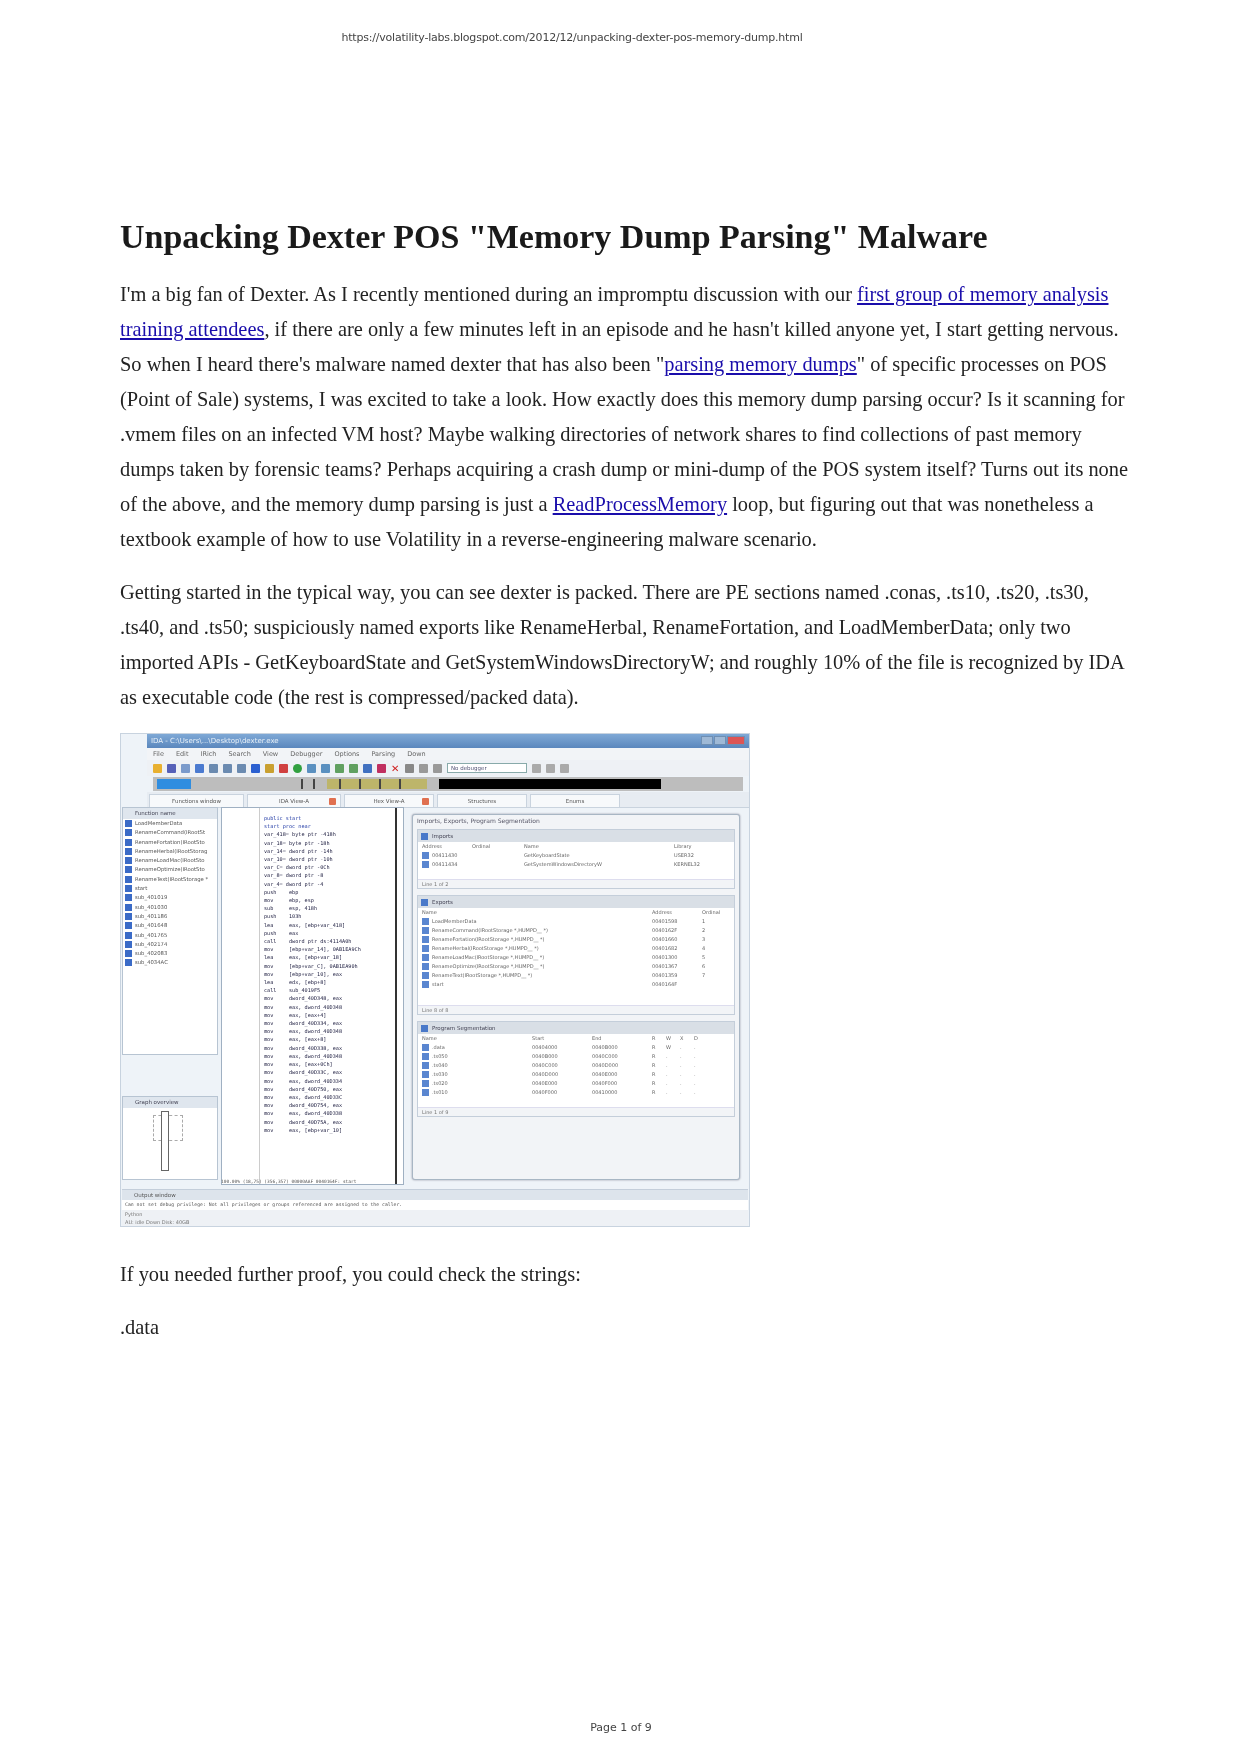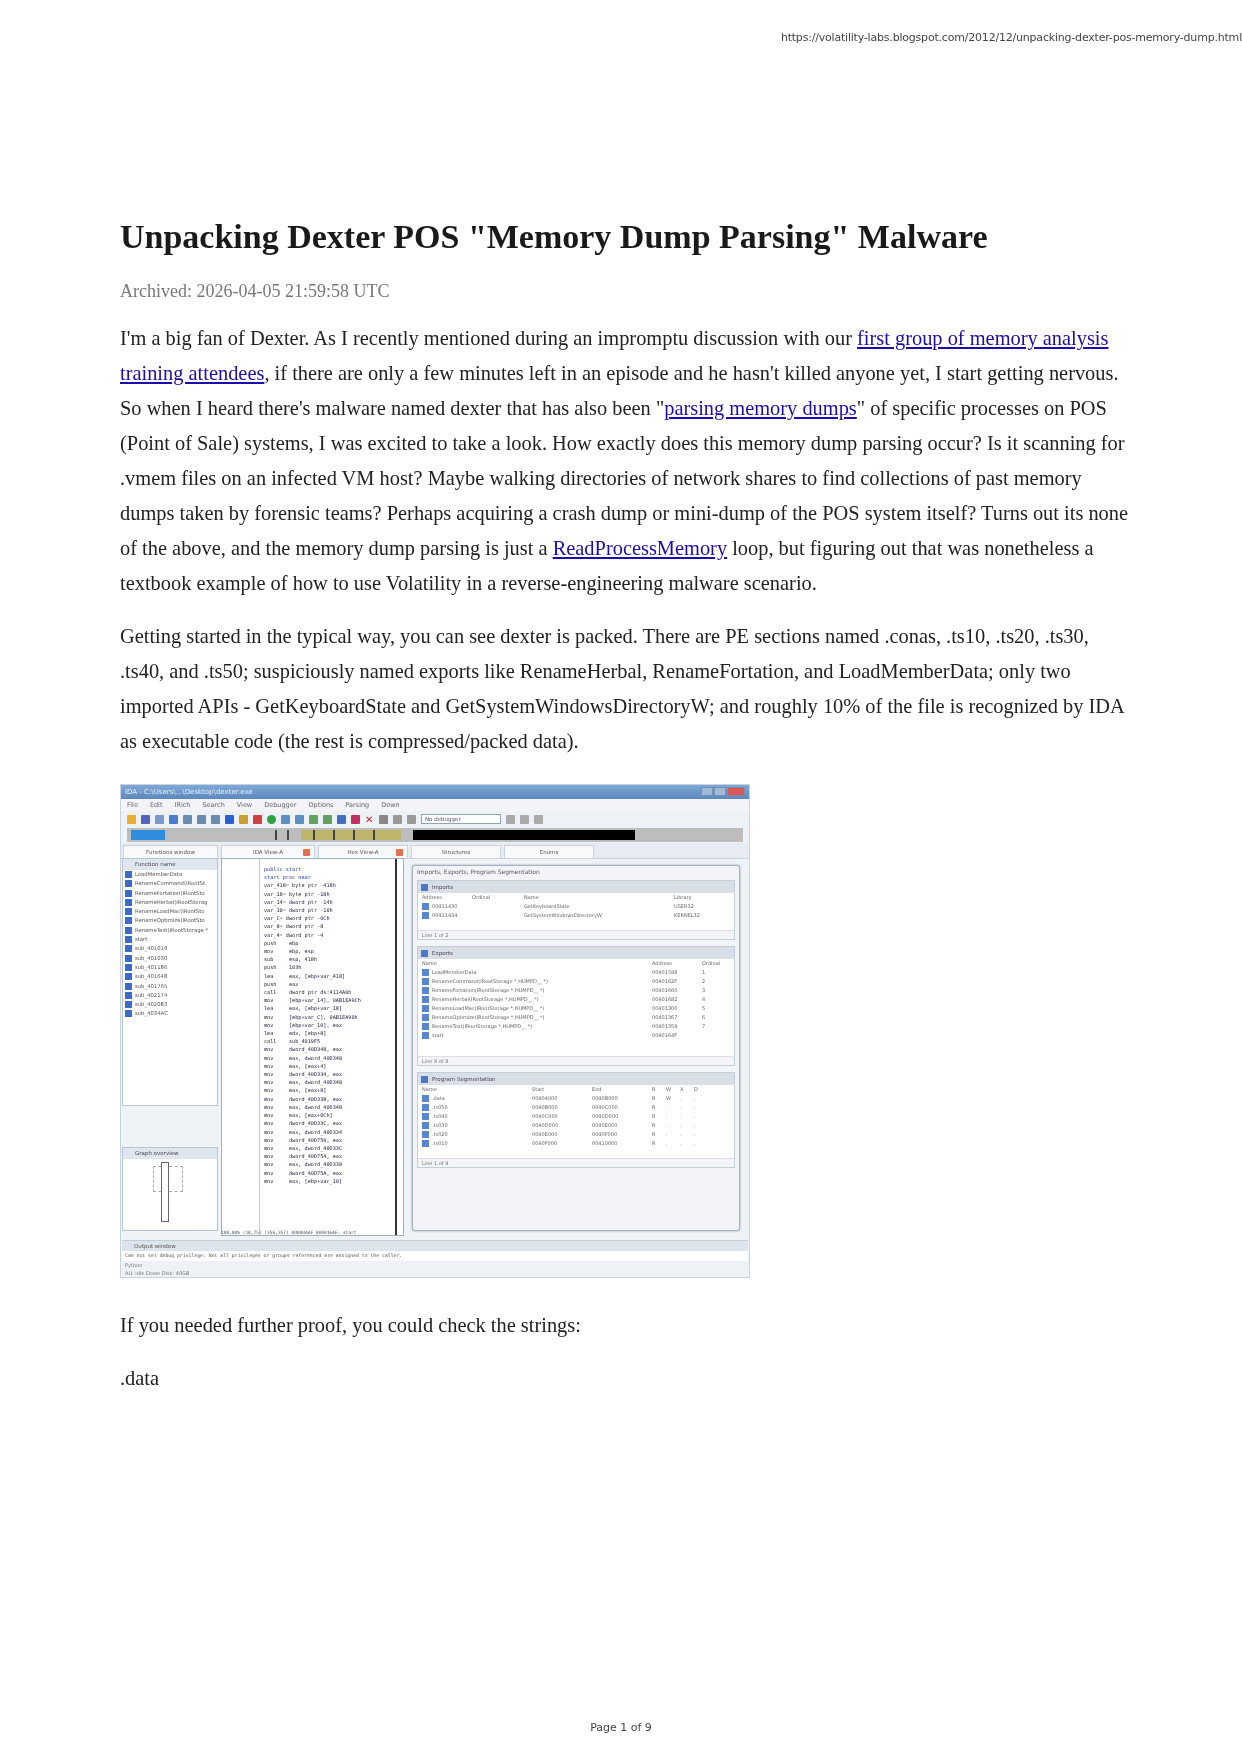--- a/index.html
+++ b/index.html
@@ -1,29 +1,29 @@
 <!DOCTYPE html>
 <html><head>
 <meta charset="utf-8">
 <style>
   * { box-sizing: border-box; margin: 0; padding: 0; }
   html, body { width: 1242px; height: 1756px; background: #ffffff; }
   body { position: relative; font-family: "Liberation Serif", serif; color: #222; overflow: hidden; }
 
-  .url-header { position: absolute; top: 31px; left: 0; width: 1242px; text-align: right;
+  .url-header { position: absolute; top: 31px; left: 0; width: 1144px; text-align: center;
     font-family: "DejaVu Sans", sans-serif; font-size: 11px; color: #444; letter-spacing: -0.2px; }
 
   .content { position: absolute; left: 120px; top: 215px; width: 1010px; }
   .title { font-family: "Liberation Serif", serif; font-weight: bold; font-size: 34px; color: #1a1a1a; line-height: 44px; }
   .archived { margin-top: 20px; font-size: 18px; color: #777; line-height: 24px; }
   p.body-text { font-size: 20.4px; line-height: 35px; color: #222; margin-top: 18px; }
   .archived + p.body-text { margin-top: 18px; }
   a.link { color: #1a0dab; text-decoration: underline; }
 
-  .figure { position: relative; margin-top: 25px; width: 630px; height: 494px; border: 1px solid #c8d3df; background: #eef3f8; overflow: hidden; font-family: "DejaVu Sans", sans-serif; }
+  .figure { position: relative; margin-top: 18px; width: 630px; height: 494px; border: 1px solid #c8d3df; background: #eef3f8; overflow: hidden; font-family: "DejaVu Sans", sans-serif; padding-left: 26px; }
   .ida-title { height: 14px; background: linear-gradient(#7fa9d6, #5b87bd); display:flex; align-items:center; padding-left:4px; font-size:7px; color:#e8f0f8; }
   .ida-title .wbtns { position:absolute; right:4px; top:2px; display:flex; gap:1px; }
   .ida-title .wbtns span { width:12px; height:9px; background:#9fb9d6; border:1px solid #6f8fb3; }
   .ida-title .wbtns span.cls { width:18px; background:#d55; }
   .ida-menu { height: 12px; background: #f2f4f7; display:flex; gap:12px; padding-left:6px; font-size:6.5px; color:#666; align-items:center; }
   .ida-toolbar { height: 16px; background: #eef1f5; display:flex; align-items:center; gap:5px; padding-left:6px; }
   .tb-ico { width:9px; height:9px; border-radius:1px; }
   .tb-sel { width:80px; height:10px; border:1px solid #8aa; background:#fff; font-size:5.5px; color:#557; padding-left:3px; line-height:9px; }
   .nav-strip { position:relative; height: 14px; margin: 1px 6px; background: #bdbdbd; }
   .nav-strip .seg { position:absolute; top:2px; height:10px; }
@@ -59,21 +59,20 @@
   .cmd { font-weight: bold; }
   .footer { position:absolute; top:1721px; left:0; width:1242px; text-align:center; font-family:"DejaVu Sans", sans-serif; font-size:11px; color:#444; }
 </style>
 </head>
 <body>
 
 <div class="url-header">https://volatility-labs.blogspot.com/2012/12/unpacking-dexter-pos-memory-dump.html</div>
 
 <div class="content">
   <h1 class="title">Unpacking Dexter POS "Memory Dump Parsing" Malware</h1>
-  <div class="archived">Archived: 2026-04-05 21:59:58 UTC</div>
 
   <p class="body-text">
     <span>I'm a big fan of Dexter. As I recently mentioned during an impromptu discussion with our </span><a class="link" href="#">first group of memory analysis training attendees</a><span>, if there are only a few minutes left in an episode and he hasn't killed anyone yet, I start getting nervous. So when I heard there's malware named dexter that has also been "</span><a class="link" href="#">parsing memory dumps</a><span>" of specific processes on POS (Point of Sale) systems, I was excited to take a look. How exactly does this memory dump parsing occur? Is it scanning for .vmem files on an infected VM host? Maybe walking directories of network shares to find collections of past memory dumps taken by forensic teams? Perhaps acquiring a crash dump or mini-dump of the POS system itself? Turns out its none of the above, and the memory dump parsing is just a </span><a class="link" href="#">ReadProcessMemory</a><span> loop, but figuring out that was nonetheless a textbook example of how to use Volatility in a reverse-engineering malware scenario.</span>
   </p>
 
   <p class="body-text">Getting started in the typical way, you can see dexter is packed. There are PE sections named .conas, .ts10, .ts20, .ts30, .ts40, and .ts50; suspiciously named exports like RenameHerbal, RenameFortation, and LoadMemberData; only two imported APIs - GetKeyboardState and GetSystemWindowsDirectoryW; and roughly 10% of the file is recognized by IDA as executable code (the rest is compressed/packed data).</p>
 
   <div class="figure">
     <div class="ida-title">
       <span>IDA - C:\Users\...\Desktop\dexter.exe</span>

